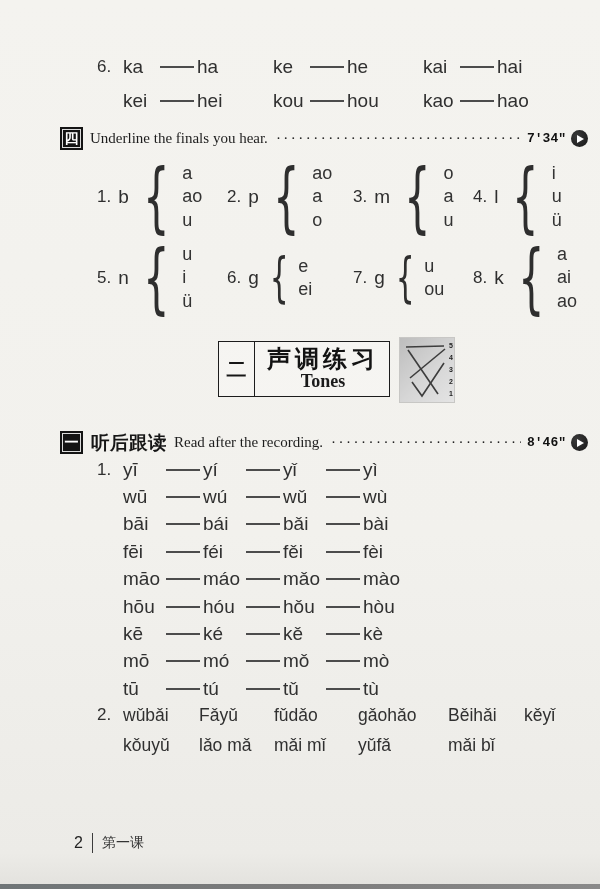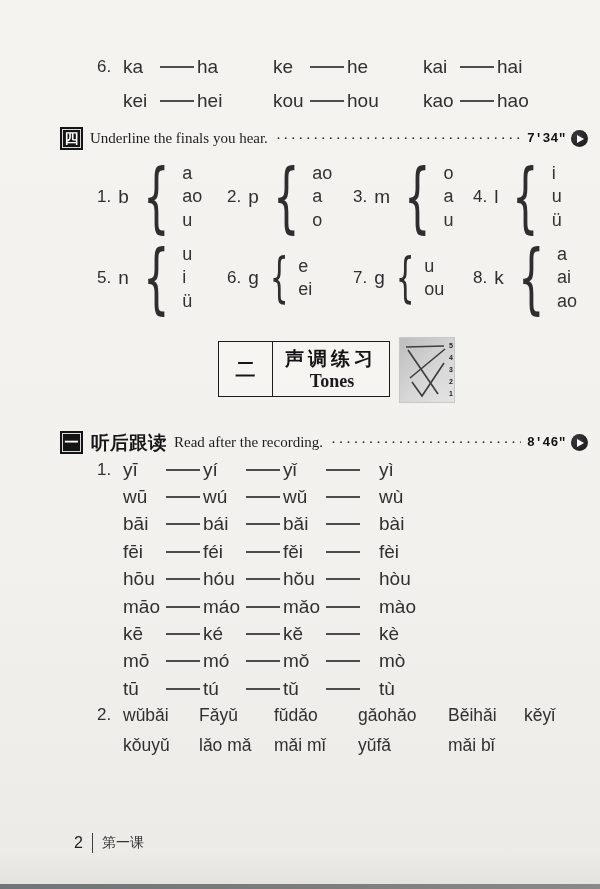--- a/index.html
+++ b/index.html
@@ -47,33 +47,33 @@
   .brace.b3{ font-size:76px; line-height:74px; }
   .brace.b2{ font-size:54px; line-height:52px; }
   .fincol{ display:flex; flex-direction:column; font-size:18px; color:#333; }
   .fincol .fin{ line-height:23.5px; }
   
   .tones-wrap{ position:absolute; top:341px; left:218px; display:flex; align-items:flex-start; }
   .tones-box{ display:flex; width:172px; border:1.5px solid #1c1c1c; background:rgba(255,255,255,.25); }
   .tones-num{ width:54px; display:flex; align-items:center; justify-content:center;
               border-right:1.2px solid #1c1c1c; font-size:20px; font-weight:bold; color:#161616; }
   .tones-titles{ flex:1; padding:5px 10px 4px 12px; }
-  .tones-titles .tzh{ font-size:19px; font-weight:bold; letter-spacing:4px; color:#131313; line-height:24px; white-space:nowrap; }
+  .tones-titles .tzh{ font-size:24px; font-weight:bold; letter-spacing:4px; color:#131313; line-height:24px; white-space:nowrap; }
   .tones-titles .ten{ font-family:"Liberation Serif",serif; font-weight:bold; font-size:18px; color:#1a1a1a; line-height:21px;text-align:center; }
   .tonechart{ position:relative; width:54px; height:64px; margin:-3px 0 0 10px;
               background:linear-gradient(135deg,#bdbdbd 0%,#d6d6d6 55%,#e4e4e4 100%);
               box-shadow:0 0 0 1px rgba(120,120,120,.35); }
   .tonechart svg{ position:absolute; inset:0; }
   .lvl{ position:absolute; right:1px; font-size:7px; font-weight:bold; color:#222; line-height:7px; }
   
   .tonelist{ position:absolute; top:456px; left:97px; }
   .trow{ display:flex; align-items:center; height:27.4px; font-size:19px; color:#303030; }
   .trow .num{ width:26px; font-size:17px; }
   .tsyl{ width:40px; }
-  .tsyl:last-child{ width:auto;margin-left:16px; }
+  .tsyl:last-child{ width:auto; }
   
   .wordrows{ position:absolute; top:700px; left:97px; }
   .wrow{ display:grid; grid-template-columns:26px 76px 75px 84px 90px 76px auto;
          align-items:center; height:30px; font-size:17.5px; color:#303030; }
   .wrow .num{ font-size:17px; }
   
   .footer{ position:absolute; top:833px; left:74px; display:flex; align-items:center; }
   .footer .pgnum{ font-size:16px; color:#222; }
   .footer .fdiv{ width:1px; height:20px; background:#3c3c3c; margin:0 9px; }
   .footer .lesson{ font-size:14px; color:#333; }
@@ -287,37 +287,37 @@
         <span class="tsyl">fēi</span>
         <span class="dash"></span>
         <span class="tsyl">féi</span>
         <span class="dash"></span>
         <span class="tsyl">fěi</span>
         <span class="dash"></span>
         <span class="tsyl">fèi</span>
       </div>
       <div class="trow">
         <span class="num"></span>
+        <span class="tsyl">māo</span>
+        <span class="dash"></span>
+        <span class="tsyl">máo</span>
+        <span class="dash"></span>
+        <span class="tsyl">mǎo</span>
+        <span class="dash"></span>
+        <span class="tsyl">mào</span>
+      </div>
+      <div class="trow">
+        <span class="num"></span>
         <span class="tsyl">hōu</span>
         <span class="dash"></span>
         <span class="tsyl">hóu</span>
         <span class="dash"></span>
         <span class="tsyl">hǒu</span>
         <span class="dash"></span>
         <span class="tsyl">hòu</span>
-      </div>
-      <div class="trow">
-        <span class="num"></span>
-        <span class="tsyl">māo</span>
-        <span class="dash"></span>
-        <span class="tsyl">máo</span>
-        <span class="dash"></span>
-        <span class="tsyl">mǎo</span>
-        <span class="dash"></span>
-        <span class="tsyl">mào</span>
       </div>
       <div class="trow">
         <span class="num"></span>
         <span class="tsyl">kē</span>
         <span class="dash"></span>
         <span class="tsyl">ké</span>
         <span class="dash"></span>
         <span class="tsyl">kě</span>
         <span class="dash"></span>
         <span class="tsyl">kè</span>

